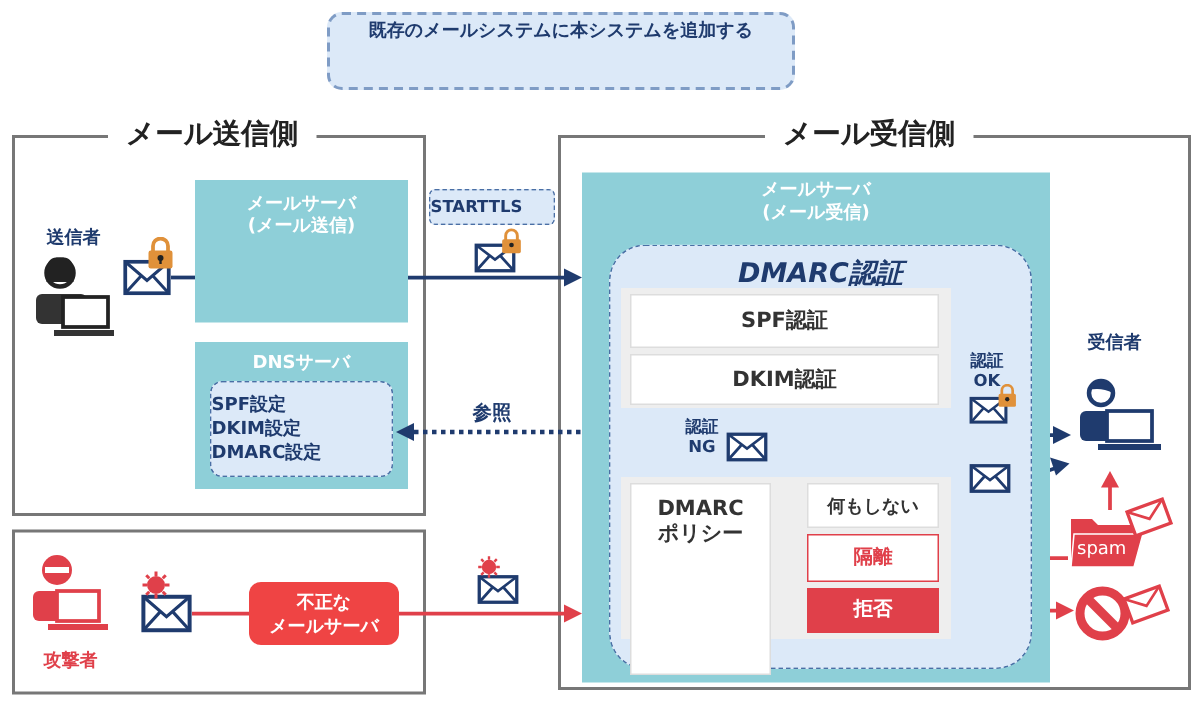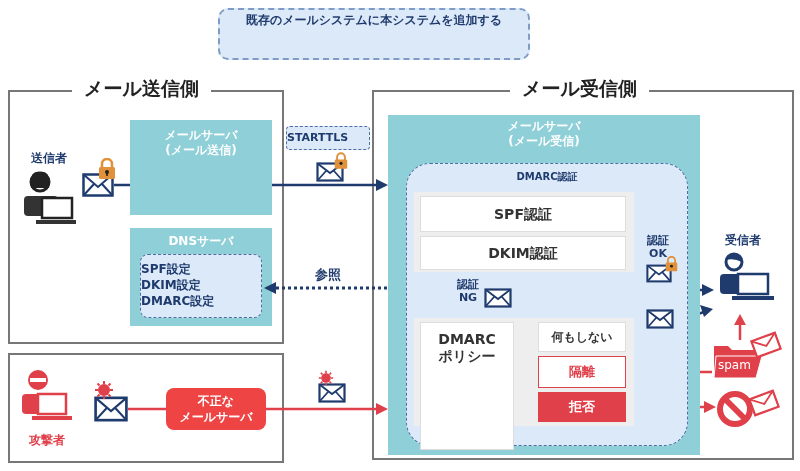--- a/index.html
+++ b/index.html
@@ -114,21 +114,21 @@
   <polygon points="388,409 376,403 376,415" fill="#e0404a"></polygon>
 </svg>
 
 <div class="abs label-blue" style="left:308px;top:266px;width:40px;font-size:13px;">参照</div>
 
 <div class="abs teal" style="left:388px;top:115px;width:312px;height:340px;">
   <div class="teal-title" style="margin-top:4px">メールサーバ</div>
   <div class="teal-title">(メール受信)</div>
 </div>
 <div class="abs" style="left:406px;top:163px;width:282px;height:283px;background:#dce9f8;border:1.5px dashed #4a6fa5;border-radius:24px;">
-  <div class="label-blue" style="margin-top:6px;font-size:10px;">DMARC認証</div>
+  <div class="label-blue" style="margin-top:6px;font-size:18px;font-style:italic;">DMARC認証</div>
 </div>
 <div class="abs" style="left:414px;top:192px;width:220px;height:80px;background:#eee;"></div>
 <div class="abs white-box" style="left:420px;top:196px;width:206px;height:36px;line-height:34px;font-size:14px;">SPF認証</div>
 <div class="abs white-box" style="left:420px;top:236px;width:206px;height:34px;line-height:32px;font-size:14px;">DKIM認証</div>
 
 <div class="abs label-blue" style="left:643px;top:234px;width:30px;font-size:11px;line-height:13px;">
   <div>認証</div>
   <div>OK</div>
 </div>
 <svg style="left:646px;top:264px" width="26" height="19" viewBox="0 0 28 20">
@@ -156,21 +156,21 @@
 
 <div class="abs" style="left:414px;top:318px;width:220px;height:108px;background:#eee;"></div>
 <div class="abs white-box" style="left:420px;top:322px;width:94px;height:128px;padding-top:8px;font-size:14px;line-height:17px;">
   <div>DMARC</div>
   <div>ポリシー</div>
 </div>
 <div class="abs white-box" style="left:538px;top:322px;width:88px;height:30px;line-height:28px;font-size:12px;">何もしない</div>
 <div class="abs white-box" style="left:538px;top:356px;width:88px;height:32px;line-height:30px;font-size:13px;color:#e0404a;border-color:#e0404a;">隔離</div>
 <div class="abs" style="left:538px;top:392px;width:88px;height:30px;line-height:30px;font-size:13px;color:#fff;background:#e0404a;text-align:center;font-weight:bold;">拒否</div>
 
-<div class="abs label-blue" style="left:718px;top:232px;width:50px;">受信者</div>
+<div class="abs label-blue" style="left:718px;top:220px;width:50px;">受信者</div>
 <svg style="left:716px;top:252px" width="60" height="52" viewBox="0 0 60 52">
   <circle cx="18" cy="10" r="8" fill="#fff" stroke="#1f3b6e" stroke-width="3"></circle>
   <path d="M10 8 Q12 0 20 2 Q26 4 26 10 Q18 6 10 8 Z" fill="#1f3b6e"></path>
   <rect x="4" y="22" width="30" height="20" rx="4" fill="#1f3b6e"></rect>
   <rect x="22" y="22" width="30" height="20" fill="#fff" stroke="#1f3b6e" stroke-width="2.5"></rect>
   <rect x="16" y="44" width="42" height="4" fill="#1f3b6e"></rect>
 </svg>
 
 <svg style="left:712px;top:338px" width="70" height="42" viewBox="0 0 70 42">
   <path d="M2 8 H16 L20 12 H44 V40 H2 Z" fill="#e0404a"></path>

